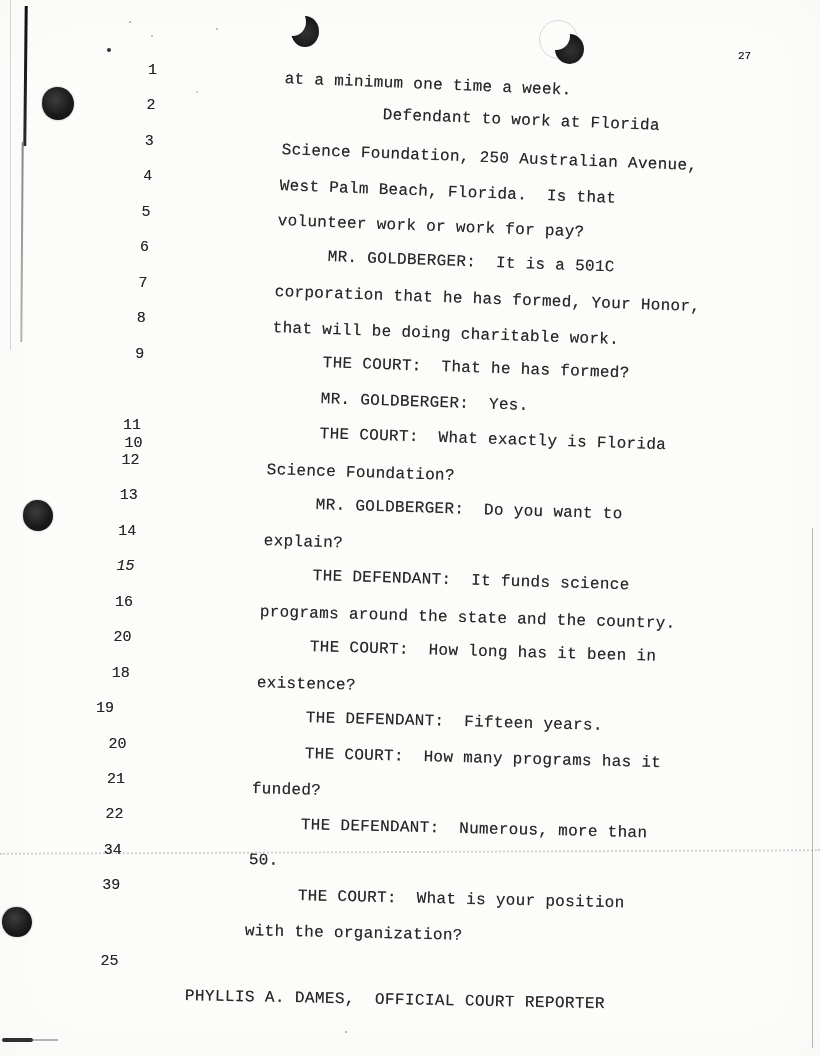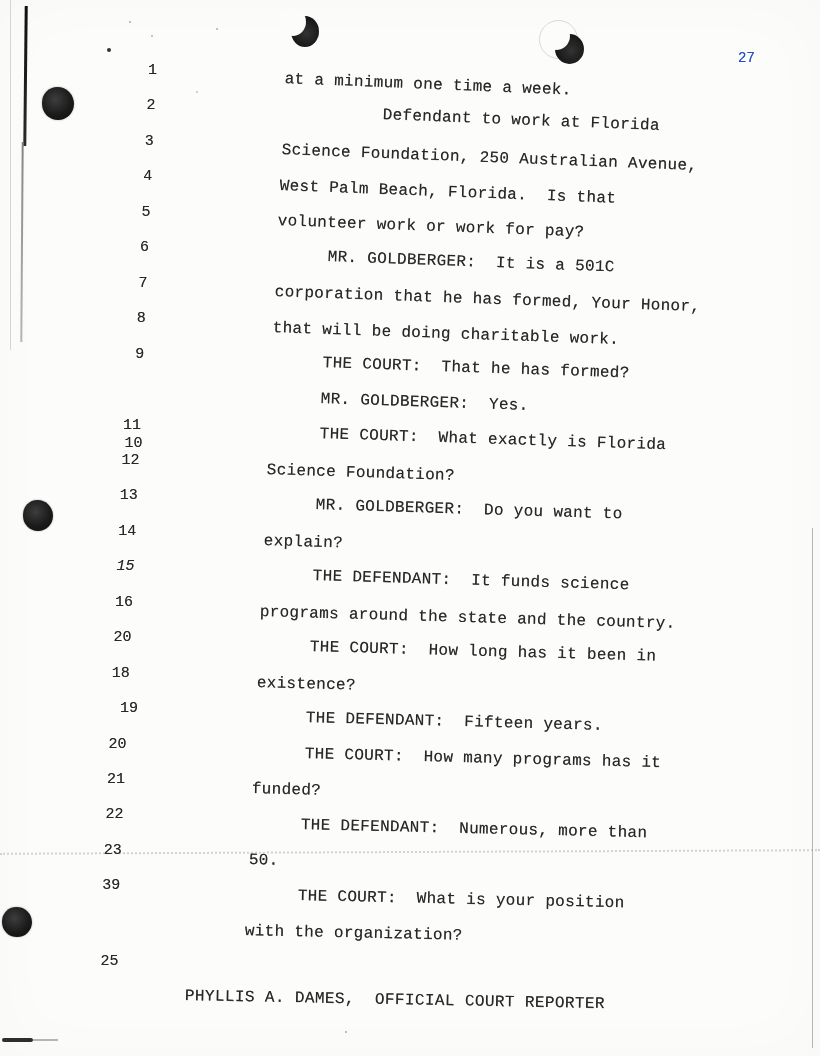--- a/index.html
+++ b/index.html
@@ -23,21 +23,21 @@
     text-shadow:0 0 0.5px rgba(25,25,25,0.55);
   }
   .line-text{
     position:absolute;white-space:pre;
     font-size:16px;letter-spacing:0.3px;color:#272727;
     transform-origin:left top;
     text-shadow:0.2px 0.2px 0.5px rgba(25,25,25,0.5);
   }
   .page-number{
     position:absolute;left:738px;top:50px;
-    font-size:14px;color:#1d4ed8;
+    font-size:11px;color:#0f172a;
     text-shadow:0 0 0.5px rgba(25,25,25,0.5);
   }
   .footer-line{
     position:absolute;left:185px;top:987px;
     font-size:16px;letter-spacing:0.4px;color:#272727;white-space:pre;
     transform:rotate(1.1deg);transform-origin:left top;
     text-shadow:0.2px 0.2px 0.5px rgba(25,25,25,0.5);
   }
   
   .left-line-dark{
@@ -191,33 +191,33 @@
 
   <span class="line-num" style="left: 93px; top: 593.75px;">16</span>
   <span class="line-text" style="left: 260.25px; top: 602.5px; transform: rotate(1.63deg);">programs around the state and the country.</span>
 
   <span class="line-num" style="left: 91.4px; top: 629.2px;">20</span>
   <span class="line-text" style="left: 309.6px; top: 638px; transform: rotate(1.58deg);">THE COURT:  How long has it been in</span>
 
   <span class="line-num" style="left: 89.8px; top: 664.65px;">18</span>
   <span class="line-text" style="left: 256.95px; top: 673.5px; transform: rotate(1.53deg);">existence?</span>
 
-  <span class="line-num" style="left: 98px; top: 700.1px;">19</span>
+  <span class="line-num" style="left: 74px; top: 700.1px;">19</span>
   <span class="line-text" style="left: 306.3px; top: 709px; transform: rotate(1.49deg);">THE DEFENDANT:  Fifteen years.</span>
 
   <span class="line-num" style="left: 86.6px; top: 735.55px;">20</span>
   <span class="line-text" style="left: 304.65px; top: 744.5px; transform: rotate(1.44deg);">THE COURT:  How many programs has it</span>
 
   <span class="line-num" style="left: 85px; top: 771px;">21</span>
   <span class="line-text" style="left: 252px; top: 780px; transform: rotate(1.4deg);">funded?</span>
 
   <span class="line-num" style="left: 83.4px; top: 806.45px;">22</span>
   <span class="line-text" style="left: 301.35px; top: 815.5px; transform: rotate(1.35deg);">THE DEFENDANT:  Numerous, more than</span>
 
-  <span class="line-num" style="left: 81.8px; top: 841.9px;">23</span>
+  <span class="line-num" style="left: 81.8px; top: 841.9px;">34</span>
   <span class="line-text" style="left: 248.7px; top: 851px; transform: rotate(1.31deg);">50.</span>
 
   <span class="line-num" style="left: 80.2px; top: 877.35px;">39</span>
   <span class="line-text" style="left: 298.05px; top: 886.5px; transform: rotate(1.26deg);">THE COURT:  What is your position</span>
 
   <span class="line-num" style="left: 78.6px; top: 912.8px; margin-top: 40px;">25</span>
   <span class="line-text" style="left: 245.4px; top: 922px; transform: rotate(1.22deg);">with the organization?</span>
 </div>
 
   <div class="footer-line">PHYLLIS A. DAMES,  OFFICIAL COURT REPORTER</div>

